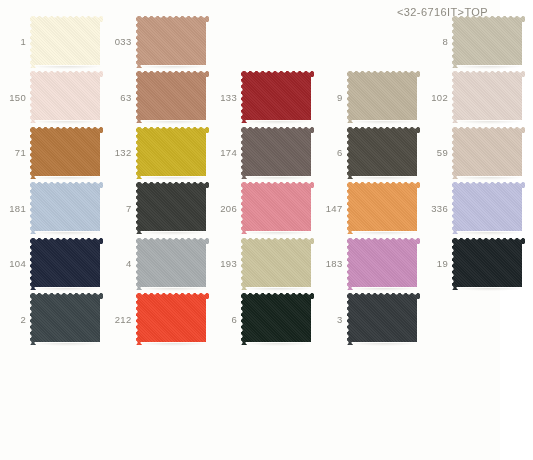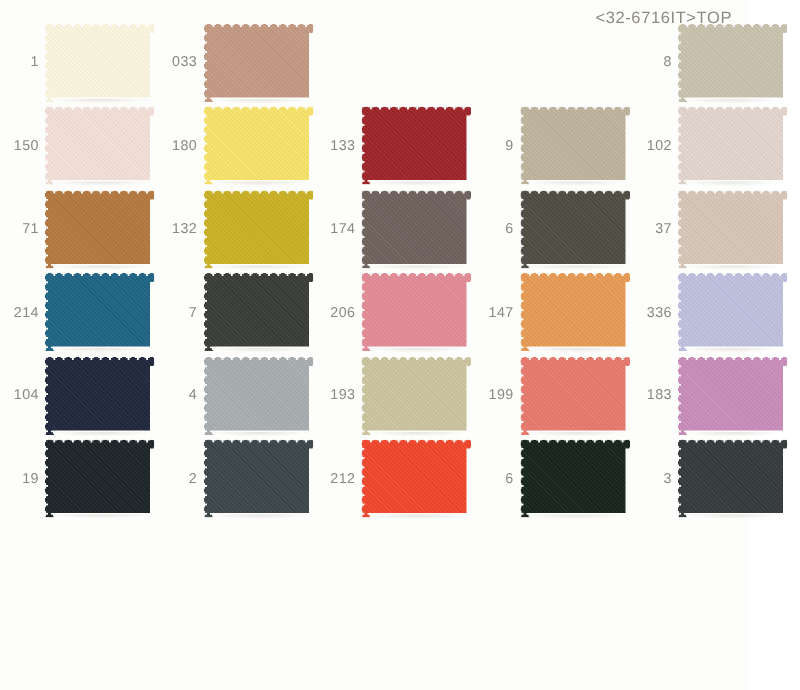--- a/index.html
+++ b/index.html
@@ -160,23 +160,23 @@
           <div class="swatch" style="background-color: rgb(200, 194, 174);"></div>
         </div>
       </div>
       <div class="cell">
         <div class="cell-label">150</div>
         <div class="swatch-wrap">
           <div class="swatch" style="background-color: rgb(243, 224, 216);"></div>
         </div>
       </div>
       <div class="cell">
-        <div class="cell-label">180</div>
-        <div class="swatch-wrap">
-          <div class="swatch" style="background-color: rgb(247, 227, 106);"></div>
+        <div class="cell-label">63</div>
+        <div class="swatch-wrap">
+          <div class="swatch" style="background-color: rgb(184, 134, 106);"></div>
         </div>
       </div>
       <div class="cell">
         <div class="cell-label">133</div>
         <div class="swatch-wrap">
           <div class="swatch" style="background-color: rgb(158, 36, 41);"></div>
         </div>
       </div>
       <div class="cell">
         <div class="cell-label">9</div>
@@ -208,29 +208,29 @@
           <div class="swatch" style="background-color: rgb(111, 98, 93);"></div>
         </div>
       </div>
       <div class="cell">
         <div class="cell-label">6</div>
         <div class="swatch-wrap">
           <div class="swatch" style="background-color: rgb(79, 76, 67);"></div>
         </div>
       </div>
       <div class="cell">
-        <div class="cell-label">37</div>
+        <div class="cell-label">59</div>
         <div class="swatch-wrap">
           <div class="swatch" style="background-color: rgb(214, 198, 184);"></div>
         </div>
       </div>
       <div class="cell">
-        <div class="cell-label">214</div>
-        <div class="swatch-wrap">
-          <div class="swatch" style="background-color: rgb(31, 100, 133);"></div>
+        <div class="cell-label">181</div>
+        <div class="swatch-wrap">
+          <div class="swatch" style="background-color: rgb(183, 198, 216);"></div>
         </div>
       </div>
       <div class="cell">
         <div class="cell-label">7</div>
         <div class="swatch-wrap">
           <div class="swatch" style="background-color: rgb(58, 60, 56);"></div>
         </div>
       </div>
       <div class="cell">
         <div class="cell-label">206</div>
@@ -262,26 +262,20 @@
           <div class="swatch" style="background-color: rgb(168, 173, 175);"></div>
         </div>
       </div>
       <div class="cell">
         <div class="cell-label">193</div>
         <div class="swatch-wrap">
           <div class="swatch" style="background-color: rgb(203, 196, 158);"></div>
         </div>
       </div>
       <div class="cell">
-        <div class="cell-label">199</div>
-        <div class="swatch-wrap">
-          <div class="swatch" style="background-color: rgb(232, 121, 108);"></div>
-        </div>
-      </div>
-      <div class="cell">
         <div class="cell-label">183</div>
         <div class="swatch-wrap">
           <div class="swatch" style="background-color: rgb(201, 141, 187);"></div>
         </div>
       </div>
       <div class="cell">
         <div class="cell-label">19</div>
         <div class="swatch-wrap">
           <div class="swatch" style="background-color: rgb(29, 36, 39);"></div>
         </div>

